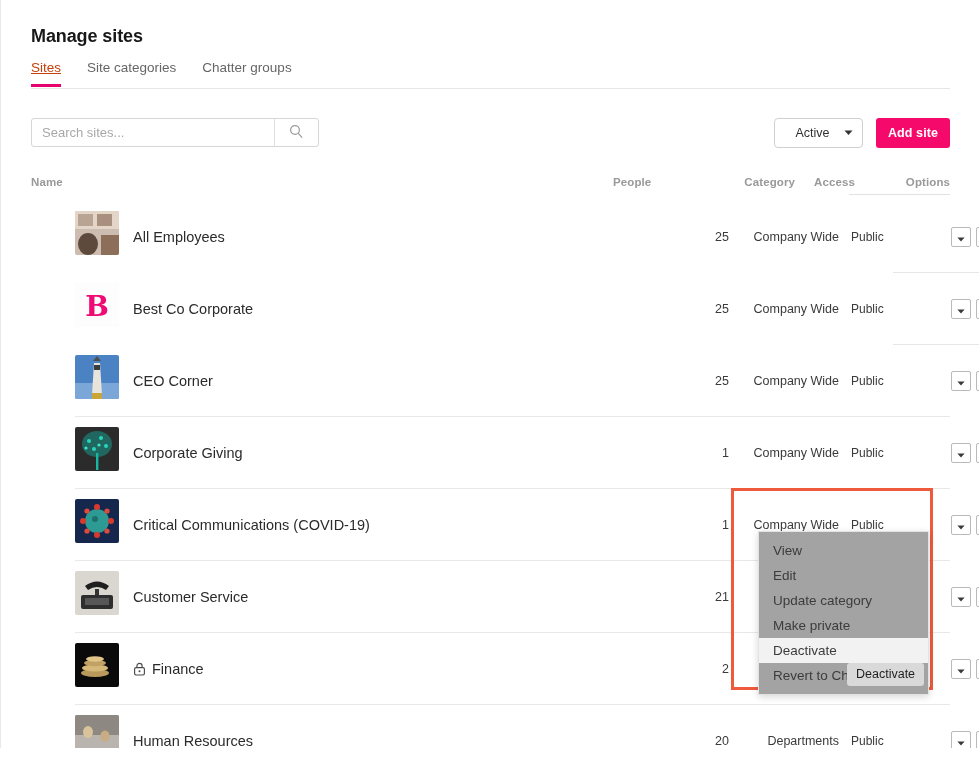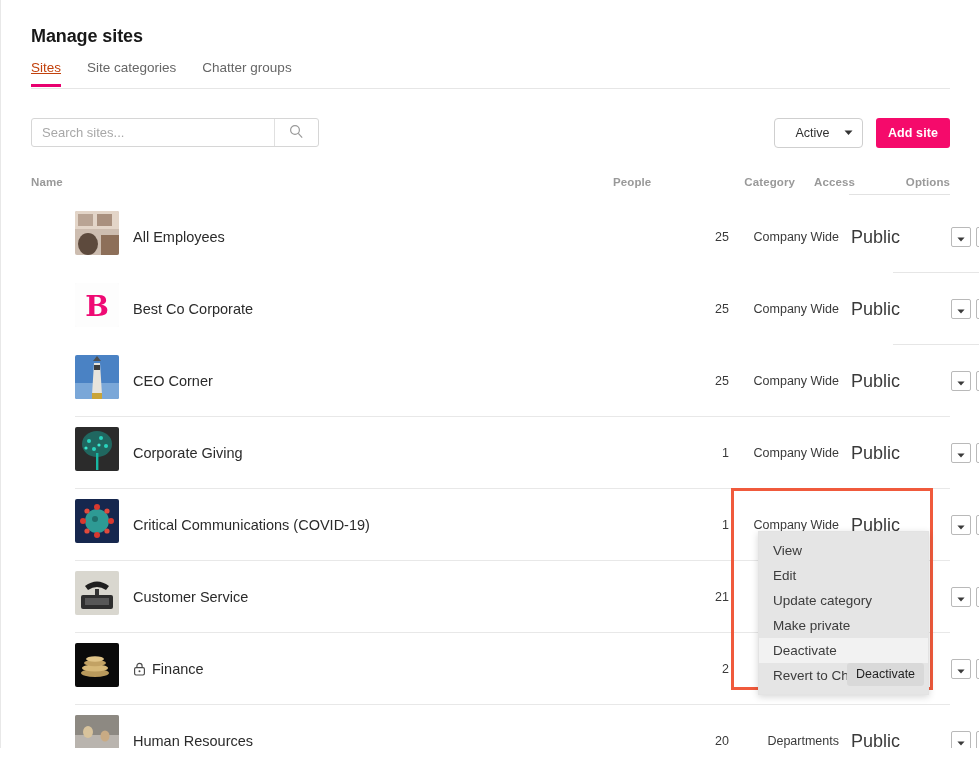--- a/index.html
+++ b/index.html
@@ -183,22 +183,22 @@
     position: absolute;
     left: 694px; top: 50%;
     transform: translateY(-50%);
     width: 100px; text-align: right;
     font-size: 12.5px; color: #3a3a3a;
   }
   .row .access {
     position: absolute;
     left: 806px; top: 50%;
     transform: translateY(-50%);
-    width: 48px; text-align: right;
-    font-size: 18px; color: #3a3a3a;
+    width: 48px; 
+    font-size: 12px; color: #3a3a3a;
   }
   .row .opt-caret {
     position: absolute;
     left: 906px; top: 50%;
     transform: translateY(-50%);
     width: 20px; height: 20px;
     border: 1px solid #b9b9b9;
     border-radius: 2px;
     background: #fff;
     display: flex; align-items: center; justify-content: center;
@@ -234,21 +234,21 @@
     border: 3px solid #f05a3c;
     pointer-events: none;
     z-index: 40;
   }
 
   
   .menu {
     position: absolute;
     left: 757px; top: 531px;
     width: 171px;
-    background: #e5e5e5;
+    background: #a3a3a3;
     border: 1px solid #e3e3e3;
     box-shadow: 0 2px 7px rgba(0,0,0,0.16);
     z-index: 50;
     padding: 6px 0 6px 0;
   }
   .menu-item {
     height: 25px;
     display: flex; align-items: center;
     padding: 0 14px;
     font-size: 13.5px;

